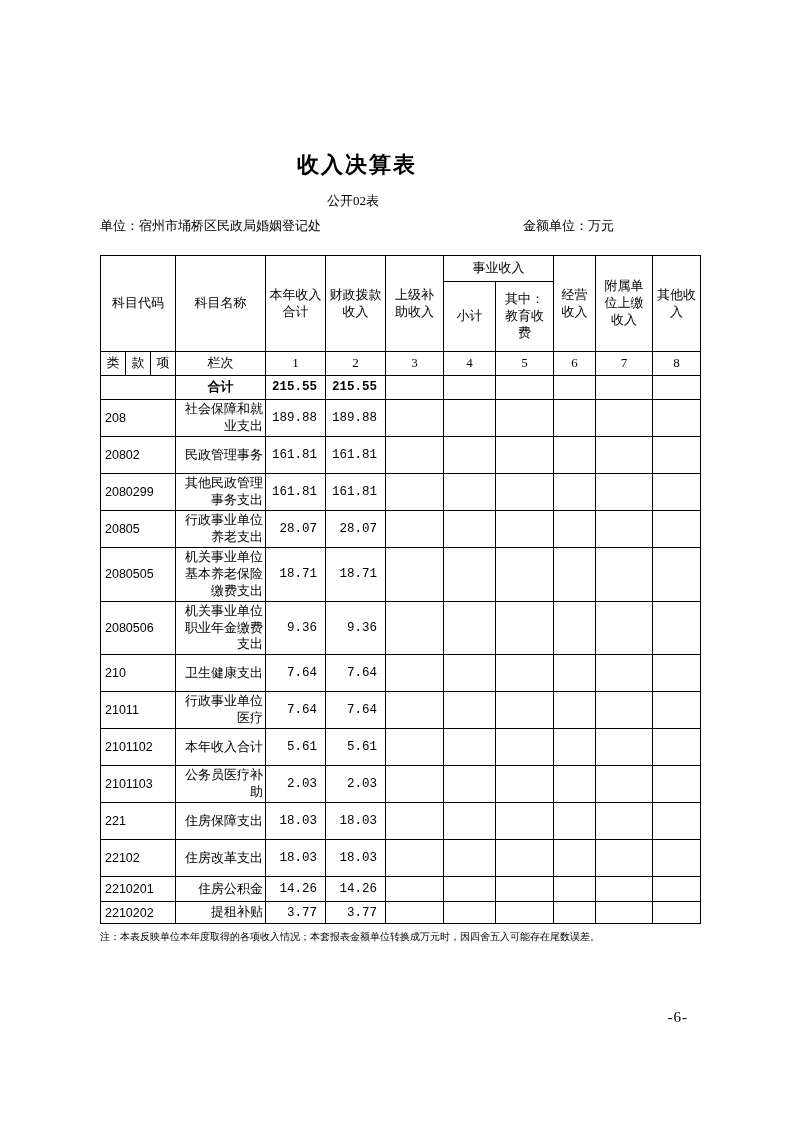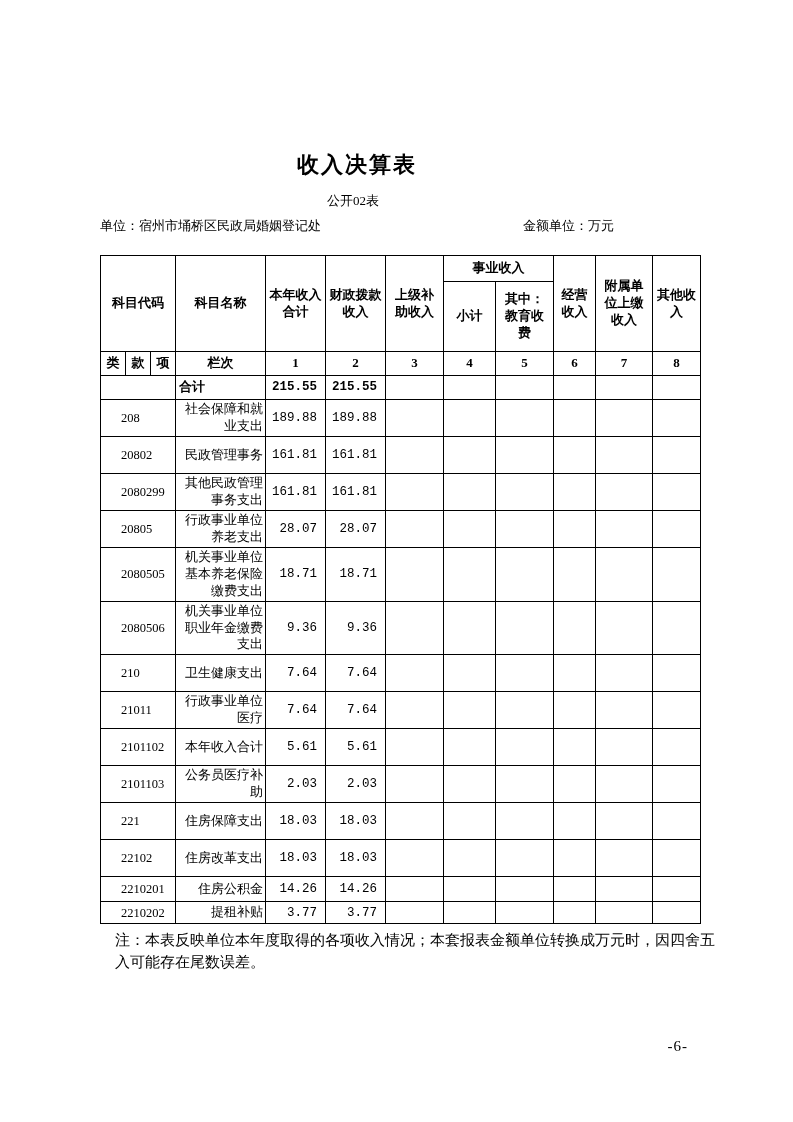--- a/index.html
+++ b/index.html
@@ -49,61 +49,60 @@
     font-size: 13px;
   }
   .income-table th, .income-table td {
     border: 1px solid #000;
     padding: 1px 3px;
     vertical-align: middle;
     overflow: hidden;
     line-height: 1.3;
   }
   .income-table th {
-    font-weight: bold;
+    font-weight: normal;
     text-align: center;
     word-break: break-all;
   }
   thead tr.hdr-top { height: 26px; }
   thead tr.hdr-main { height: 70px; }
   thead tr.lane-row { height: 24px; }
   thead .lane-row th { padding: 1px 1px; }
   tbody tr { height: 37px; }
   tbody tr.total-row { height: 24px; }
   tbody tr.total-row td { font-weight: bold; }
   tbody tr:nth-last-child(2) { height: 25px; }
   tbody tr:nth-last-child(1) { height: 22px; margin-left: 34px; }
   td.code-cell {
     text-align: left;
-    padding-left: 20px;
-    font-family: Liberation Serif, serif;
+    padding-left: 4px;
+    font-family: Liberation Sans, sans-serif;
     font-size: 12.5px;
   }
   td.name-cell {
     text-align: right;
     word-break: break-all;
     padding-left: 4px;
     padding-right: 2px;
   }
   td.label-cell {
-    text-align: left;
+    text-align: center;
   }
   td.num {
     text-align: right;
     padding-right: 8px;
     font-family: "Liberation Mono", "DejaVu Sans Mono", monospace;
     font-size: 12.5px;
   }
   .note {
     width: 600px;
-    font-size: 15px;
+    font-size: 10px;
     line-height: 1.45;
     margin-top: 6px;
     word-break: break-all;
-    margin-left: 15px;
   }
   .page-number {
     width: 600px;
     text-align: right;
     padding-right: 12px;
     box-sizing: border-box;
     font-size: 15px;
     margin-top: 64px;
     letter-spacing: 1px;
   }

